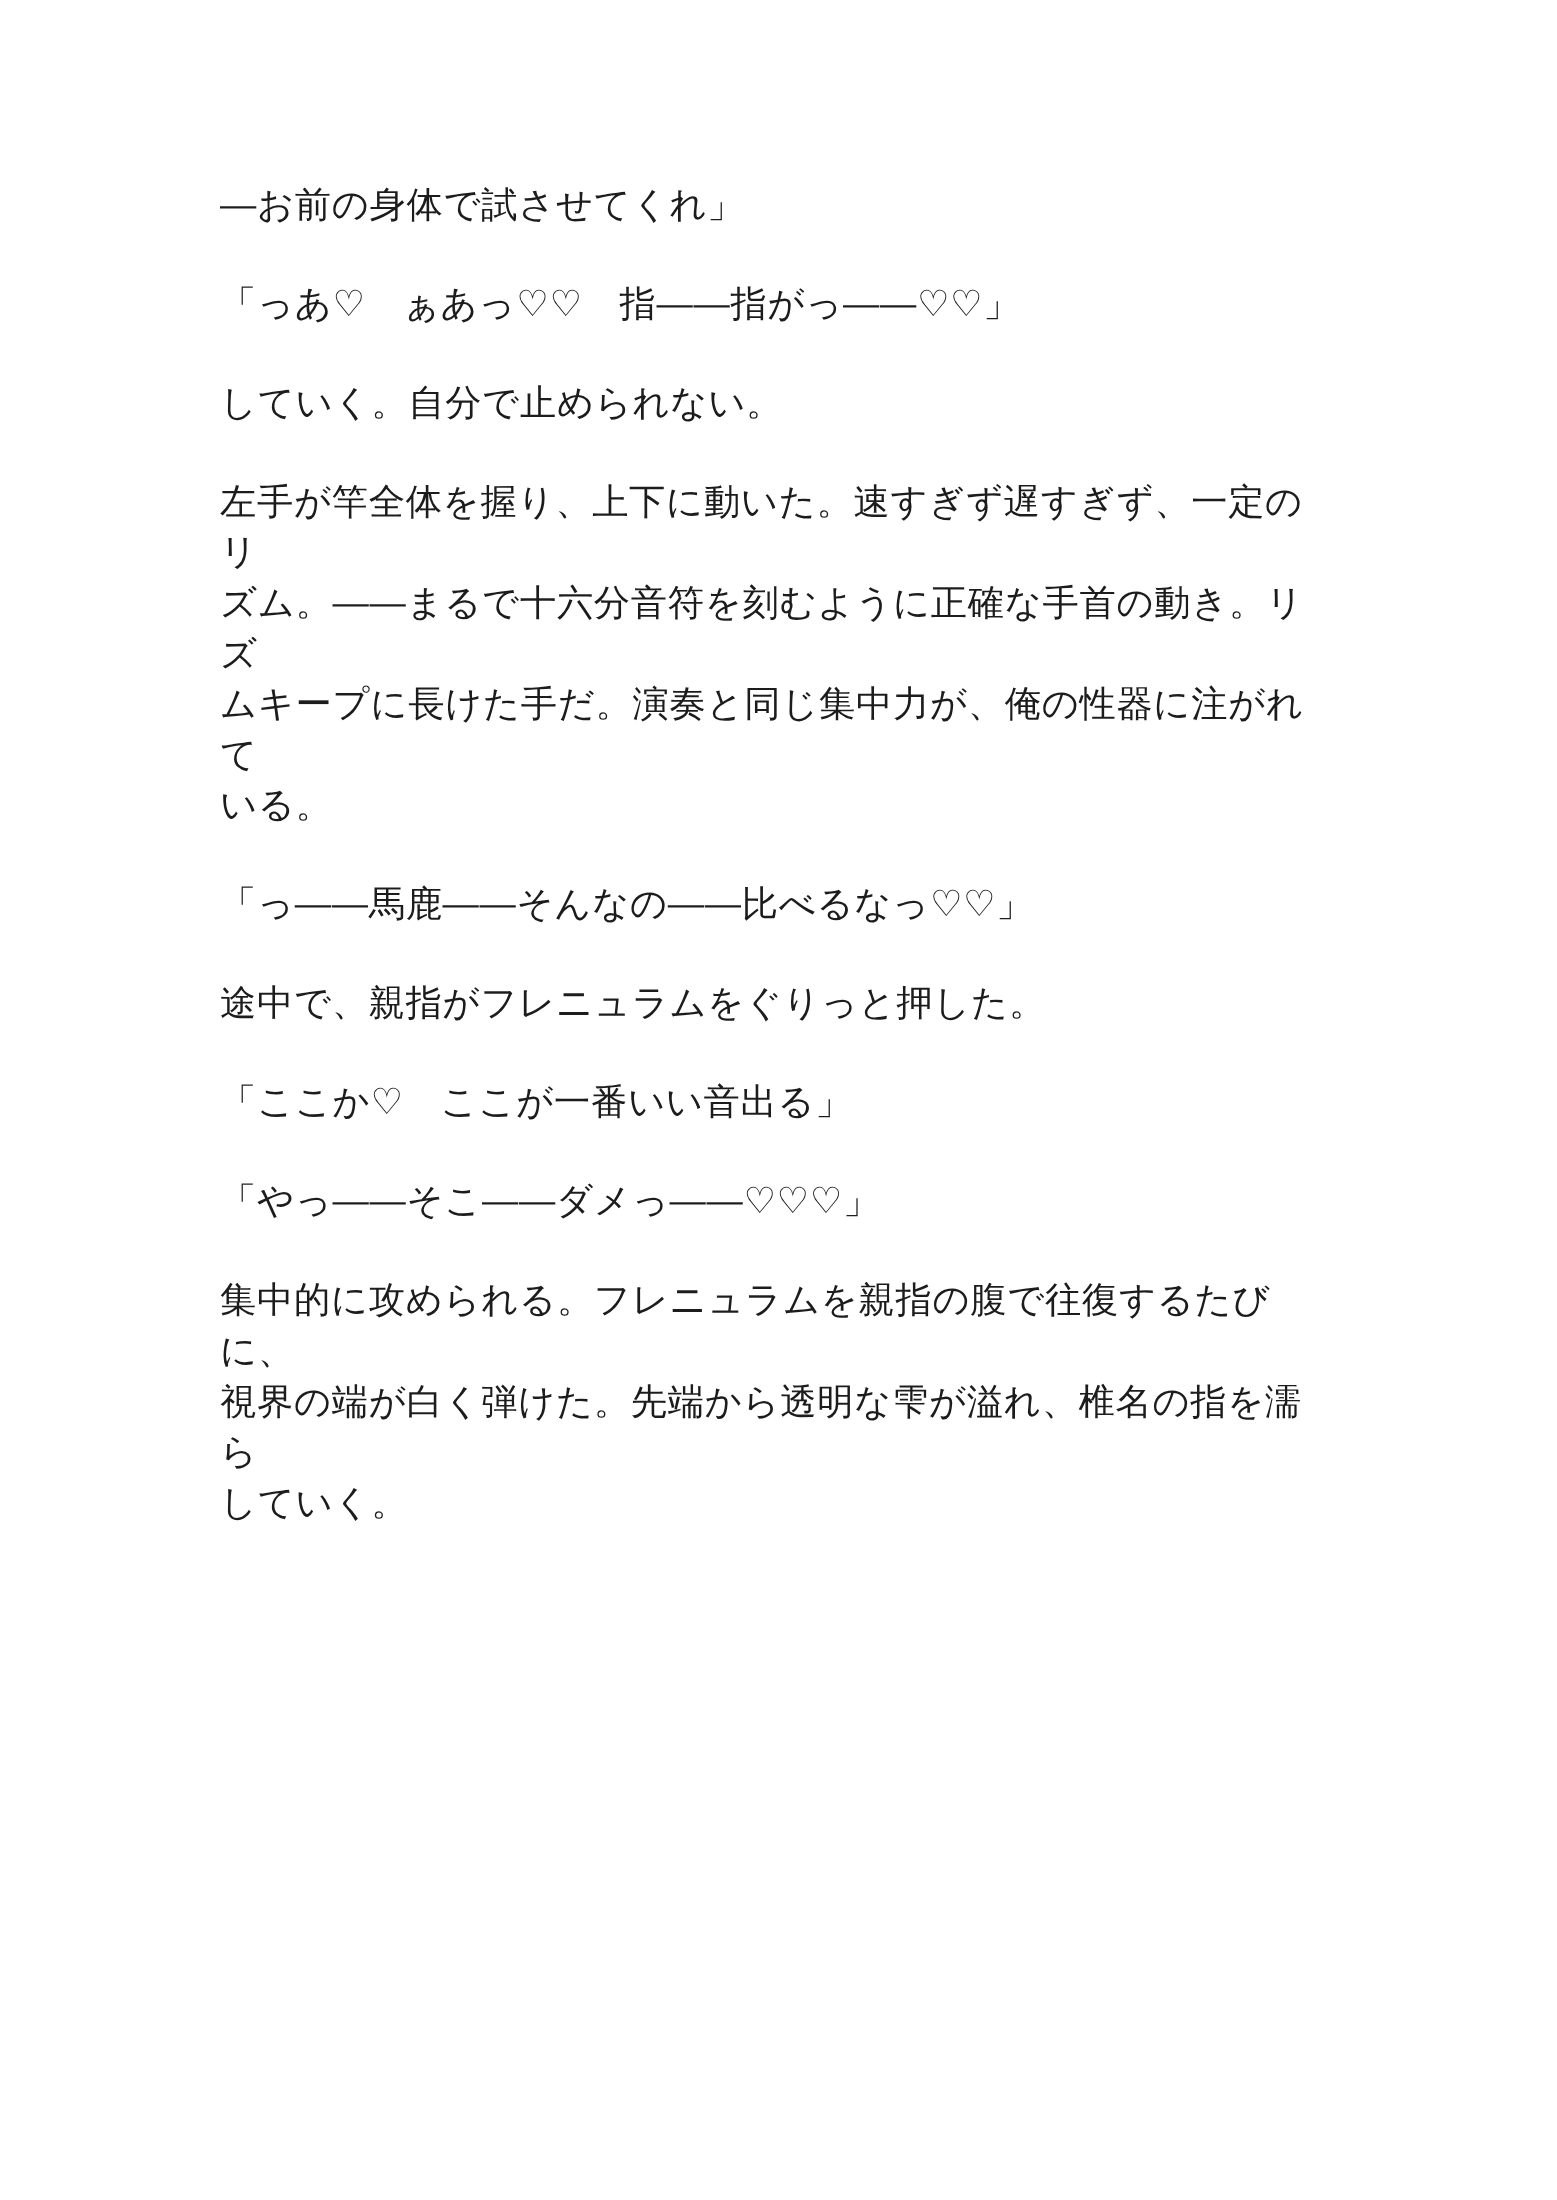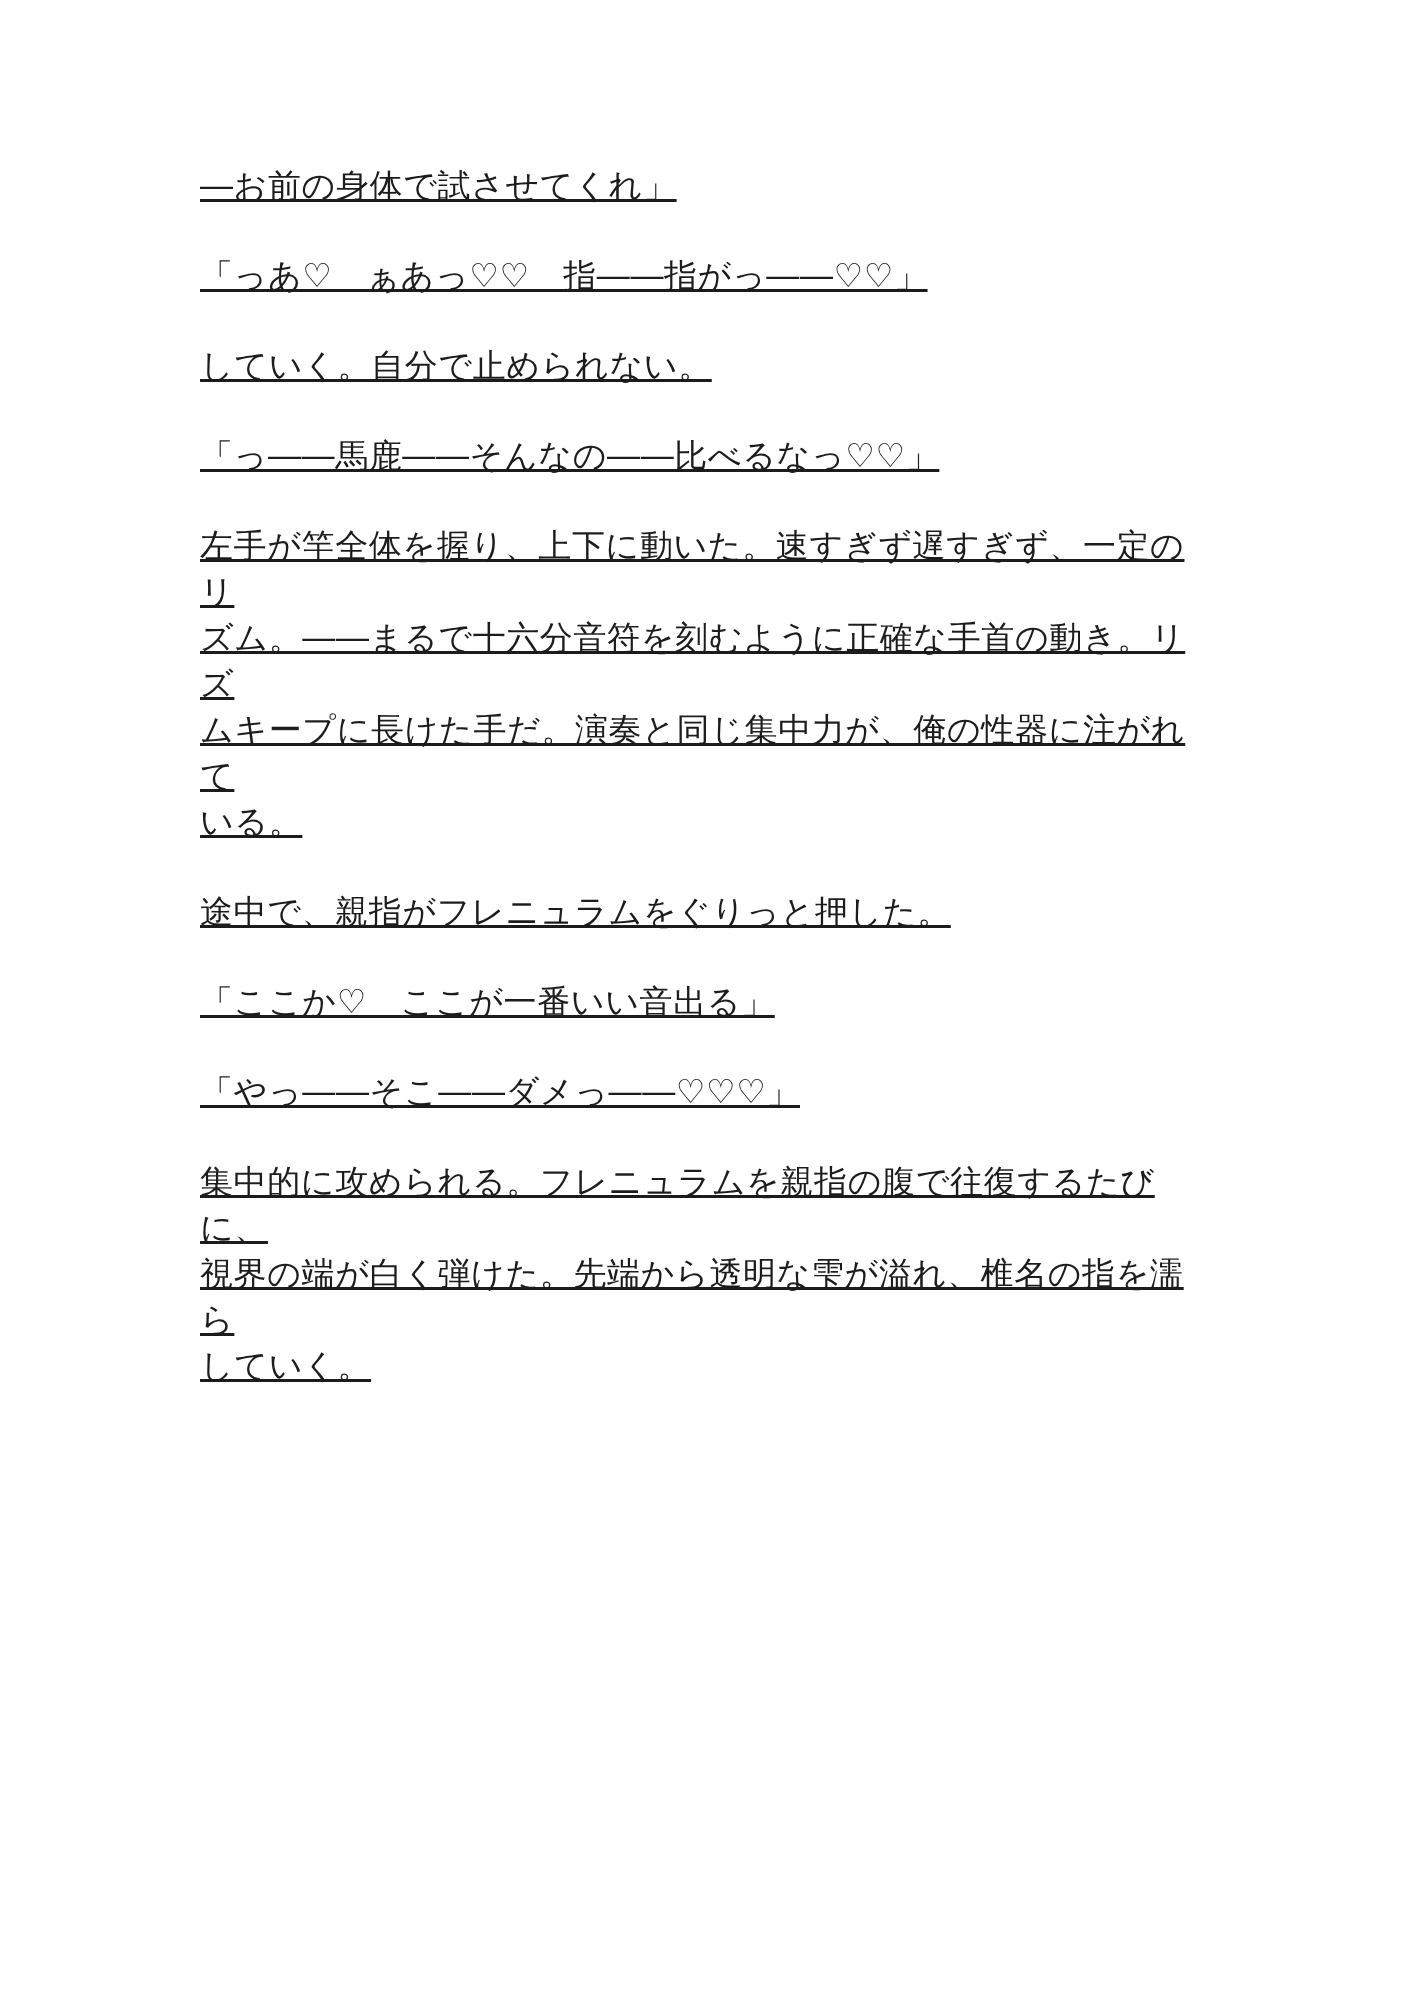--- a/index.html
+++ b/index.html
@@ -27,39 +27,38 @@
     width: 1015px;
   }
   .para {
     margin: 0 0 44px 0;
     font-size: 33px;
     line-height: 46px;
     letter-spacing: 0.6px;
     white-space: pre-line;
     text-align: left;
     font-weight: 400;
-    text-decoration: underline;
   }
   .para:last-child {
     margin-bottom: 0;
   }
 </style>
 </head>
 <body>
 
 <div class="page">
   <div class="text-column">
     <p class="para">―お前の身体で試させてくれ」</p>
     <p class="para">「っあ♡　ぁあっ♡♡　指――指がっ――♡♡」</p>
     <p class="para">していく。自分で止められない。</p>
-    <p class="para">「っ――馬鹿――そんなの――比べるなっ♡♡」</p>
     <p class="para">左手が竿全体を握り、上下に動いた。速すぎず遅すぎず、一定のリ
 ズム。――まるで十六分音符を刻むように正確な手首の動き。リズ
 ムキープに長けた手だ。演奏と同じ集中力が、俺の性器に注がれて
 いる。</p>
+    <p class="para">「っ――馬鹿――そんなの――比べるなっ♡♡」</p>
     <p class="para">途中で、親指がフレニュラムをぐりっと押した。</p>
     <p class="para">「ここか♡　ここが一番いい音出る」</p>
     <p class="para">「やっ――そこ――ダメっ――♡♡♡」</p>
     <p class="para">集中的に攻められる。フレニュラムを親指の腹で往復するたびに、
 視界の端が白く弾けた。先端から透明な雫が溢れ、椎名の指を濡ら
 していく。</p>
 
   </div>
 </div>
 

